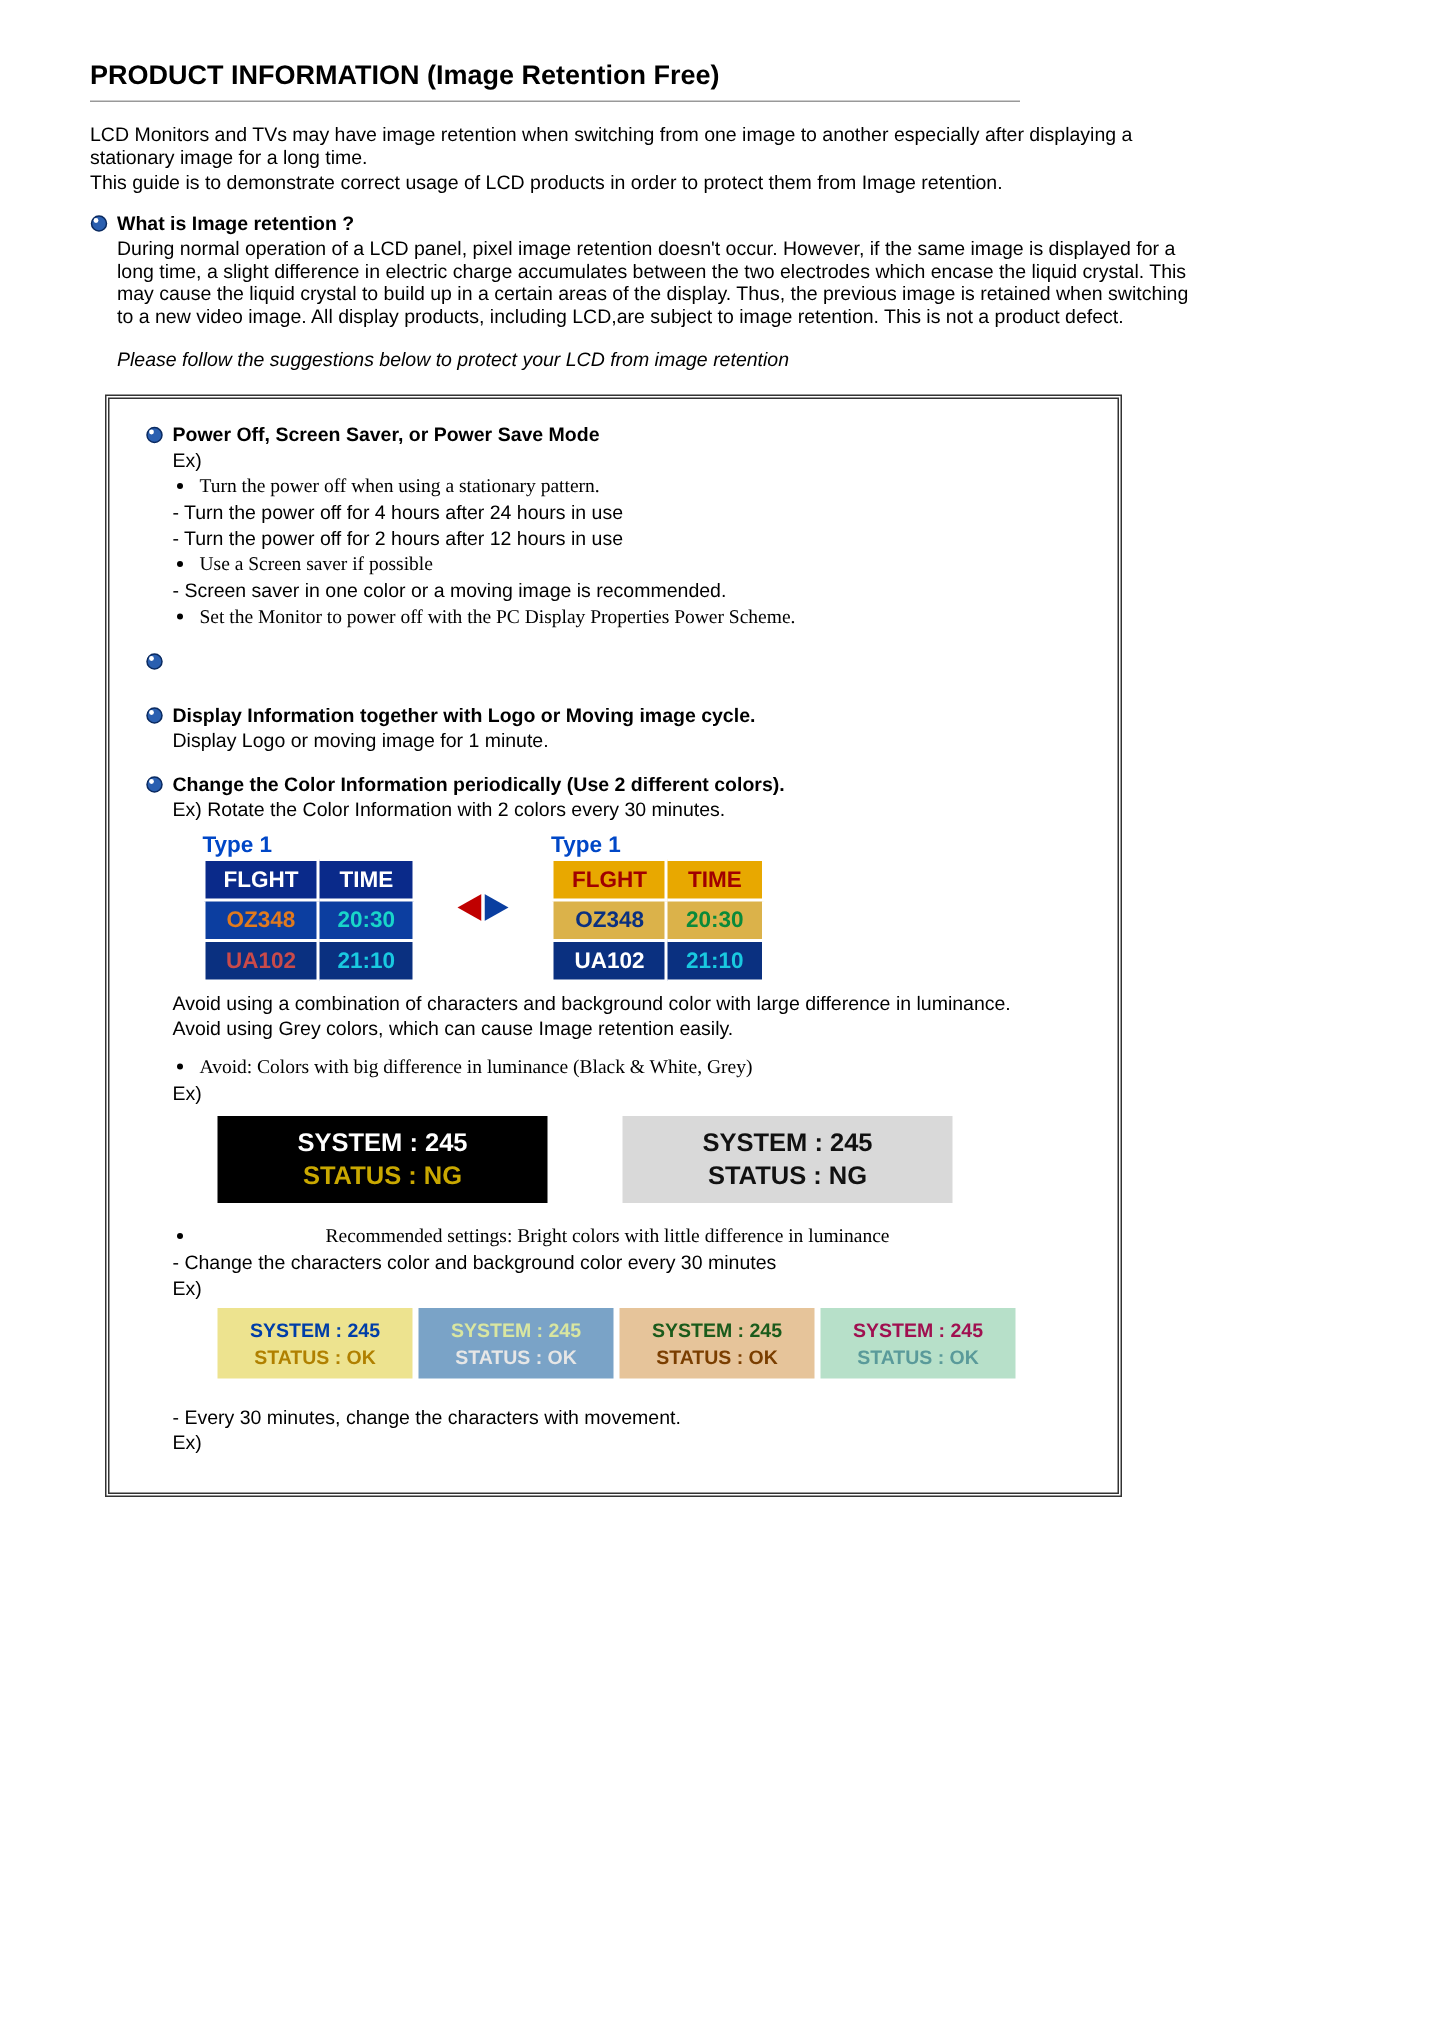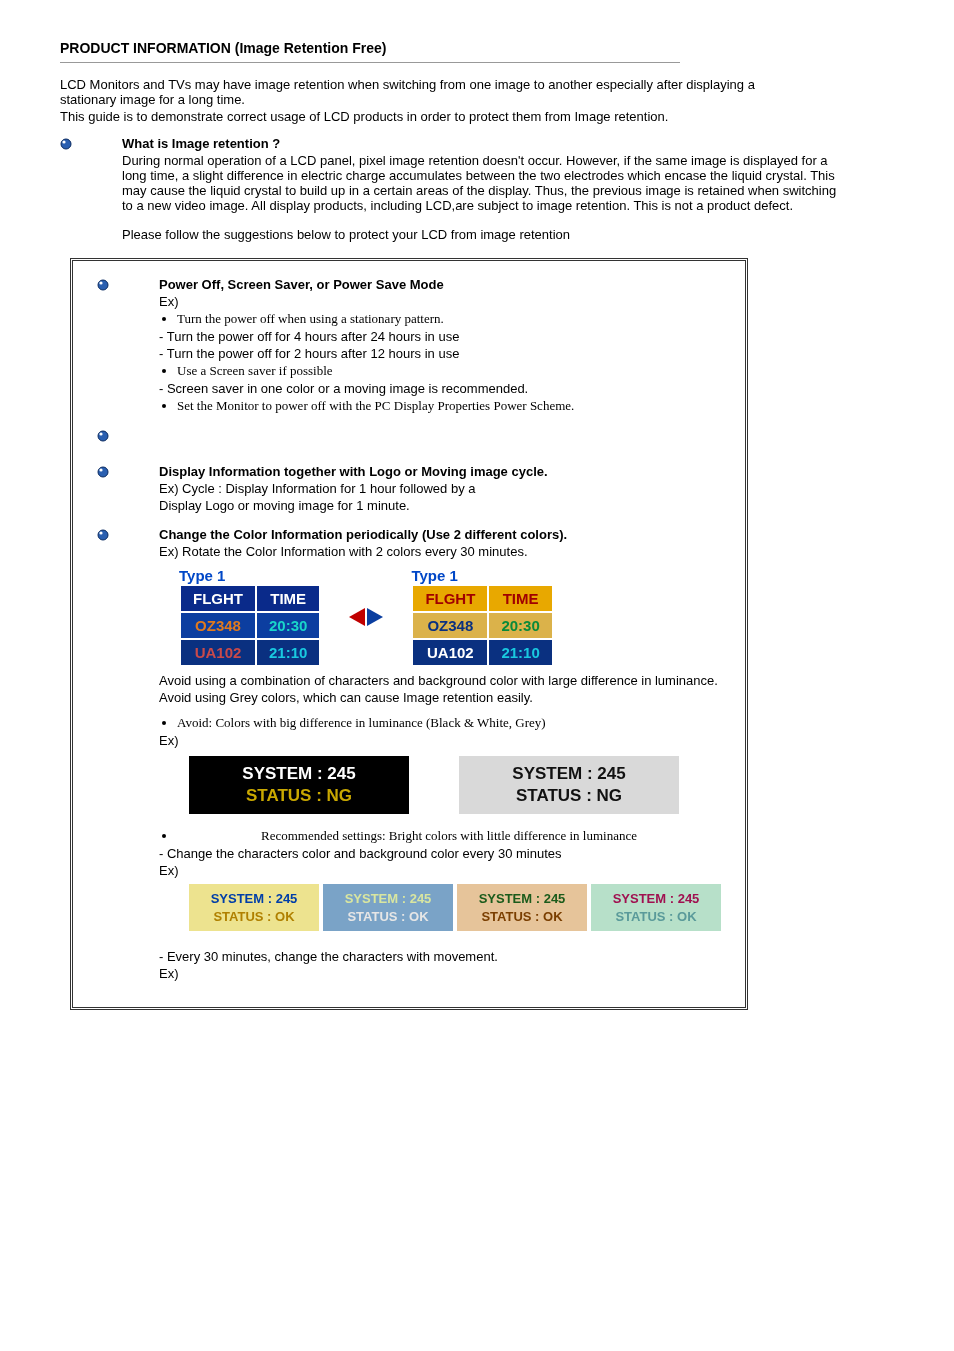--- a/index.html
+++ b/index.html
@@ -5,38 +5,37 @@
   body {
     font-family: Arial, Helvetica, sans-serif;
     font-size: 13px;
     color: #000;
     background: #fff;
     margin: 0;
     padding: 40px 60px;
     width: 834px;
   }
   h1.page-title {
-    font-size: 14px;
+    font-size: 18px;
     font-weight: bold;
     margin: 0 0 6px 0;
   }
   .hr {
     border-top: 1px solid #999;
     margin: 6px 0 14px 0;
     width: 620px;
   }
   .intro p {
     margin: 0 0 2px 0;
     max-width: 760px;
   }
   .bullet-row {
     display: flex;
     align-items: flex-start;
     margin-top: 12px;
-    gap: 44px;
   }
   .bullet-icon {
     flex: 0 0 18px;
     margin-top: 2px;
   }
   .bullet-icon svg { display:block; }
   .section-title {
     font-weight: bold;
     margin: 0;
   }
@@ -104,21 +103,21 @@
 <div class="bullet-row">
   <span class="bullet-icon">
     <svg width="12" height="12">
         <circle cx="6" cy="6" r="5" fill="#2a5fb0" stroke="#0a2a60"></circle>
         <circle cx="4" cy="4" r="1.6" fill="#fff"></circle>
       </svg>
   </span>
   <div class="section-body">
     <p class="section-title">What is Image retention ?</p>
     <p>During normal operation of a LCD panel, pixel image retention doesn't occur. However, if the same image is displayed for a long time, a slight difference in electric charge accumulates between the two electrodes which encase the liquid crystal. This may cause the liquid crystal to build up in a certain areas of the display. Thus, the previous image is retained when switching to a new video image. All display products, including LCD,are subject to image retention. This is not a product defect.</p>
-    <p style="margin-top:14px;">Please follow the suggestions below to protect your LCD from image retention</p>
+    <p style="margin-top:14px;font-style:italic;">Please follow the suggestions below to protect your LCD from image retention</p>
   </div>
 </div>
 
 <div class="boxed">
 
   <div class="bullet-row" style="margin-top:0;">
     <span class="bullet-icon">
       <svg width="12" height="12">
           <circle cx="6" cy="6" r="5" fill="#2a5fb0" stroke="#0a2a60"></circle>
           <circle cx="4" cy="4" r="1.6" fill="#fff"></circle>
@@ -153,21 +152,20 @@
 
   <div class="bullet-row" style="margin-top:22px;">
     <span class="bullet-icon">
       <svg width="12" height="12">
           <circle cx="6" cy="6" r="5" fill="#2a5fb0" stroke="#0a2a60"></circle>
           <circle cx="4" cy="4" r="1.6" fill="#fff"></circle>
         </svg>
     </span>
     <div class="section-body">
       <p class="section-title">Display Information together with Logo or Moving image cycle.</p>
-      <p>Ex) Cycle : Display Information for 1 hour followed by a</p>
       <p>Display Logo or moving image for 1 minute.</p>
     </div>
   </div>
 
   <div class="bullet-row">
     <span class="bullet-icon">
       <svg width="12" height="12">
           <circle cx="6" cy="6" r="5" fill="#2a5fb0" stroke="#0a2a60"></circle>
           <circle cx="4" cy="4" r="1.6" fill="#fff"></circle>
         </svg>

